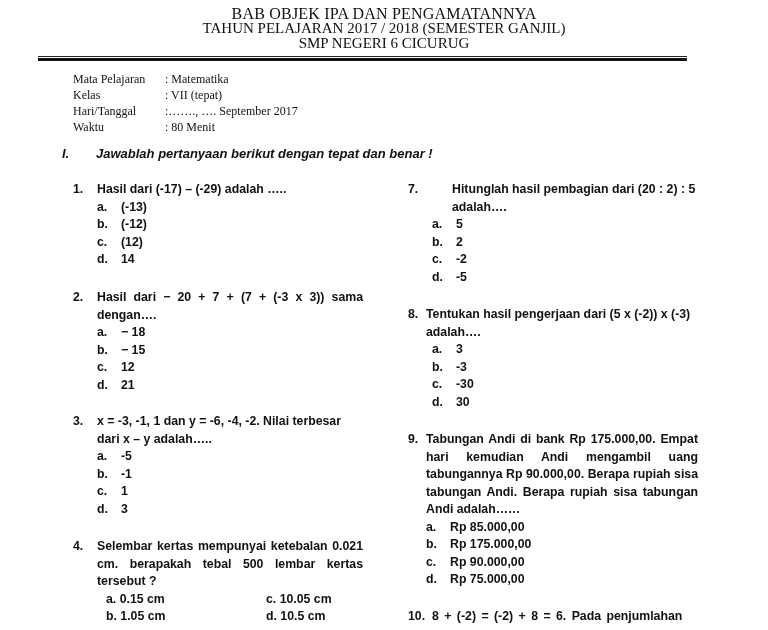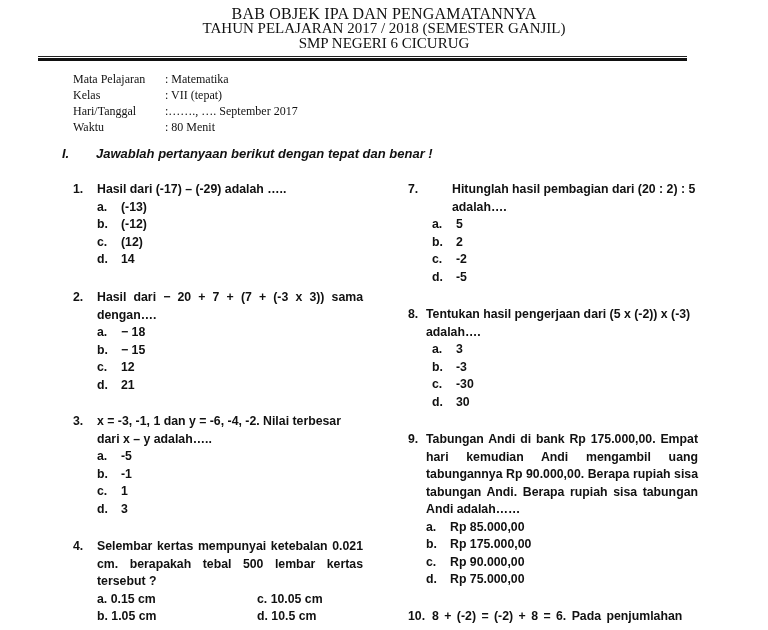--- a/index.html
+++ b/index.html
@@ -18,21 +18,21 @@
   .section { position:absolute; left:62px; top:146px; font-size:13px; font-weight:bold; font-style:italic; }
   .section .num { display:inline-block; width:34px; }
   .q { position:absolute; font-size:12.3px; line-height:17.5px; font-weight:600; }
   .q .stem { display:flex; }
   .q .n { width:24px; flex:none; }
   .q .txt { flex:1; }
   .q .opts { margin-left:24px; }
   .q .opt { display:flex; }
   .q .opt .ol { width:24px; flex:none; }
   .just { text-align:justify; text-align-last:left; }
-  .grid2 { display:grid; grid-template-columns: 160px 160px; margin-left:24px; }
+  .grid2 { display:grid; grid-template-columns: 160px 160px; margin-left:33px; }
 </style>
 </head>
 <body>
 
 <div class="header serif">
   <div class="l1" style="margin-top:2px">BAB OBJEK IPA DAN PENGAMATANNYA</div>
   <div>TAHUN PELAJARAN 2017 / 2018 (SEMESTER GANJIL)</div>
   <div>SMP NEGERI 6 CICURUG</div>
 </div>
 

